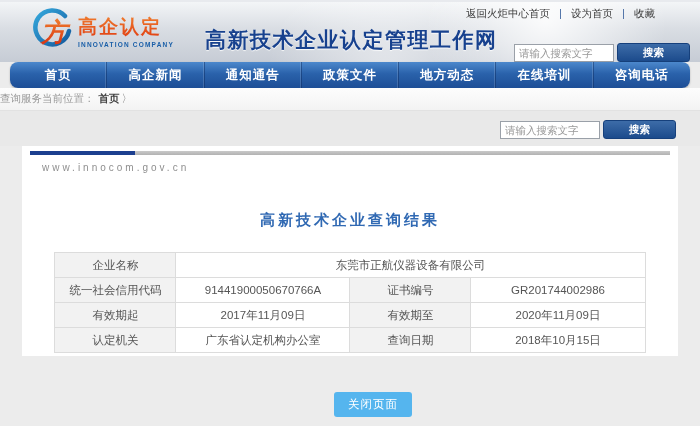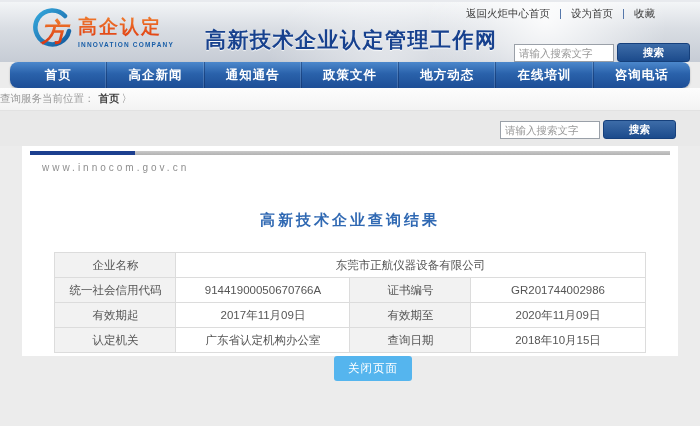--- a/index.html
+++ b/index.html
@@ -100,21 +100,21 @@
     width:590px; margin:22px auto 0; border-collapse:collapse; table-layout:fixed;
   }
   .result-table td{
     border:1px solid #dcdcdc; height:25px; text-align:center;
     font-size:11.5px; color:#555; padding:0 4px; overflow:hidden; white-space:nowrap;
   }
   .result-table td.lbl{ background:#f2f2f2; }
 
   
   .footer{
-    position:absolute; top:356px; left:0; width:636px; text-align:center;
+    position:absolute; top:392px; left:0; width:636px; text-align:center;
   }
   .close-btn{
     display:inline-block; transform:translateX(55px);
     background:#55b5ee; color:#fff; font-size:11.5px;
     padding:5px 14px; border:none; border-radius:3px; cursor:pointer; letter-spacing:1px;
   }
 </style>
 </head>
 <body>
 

